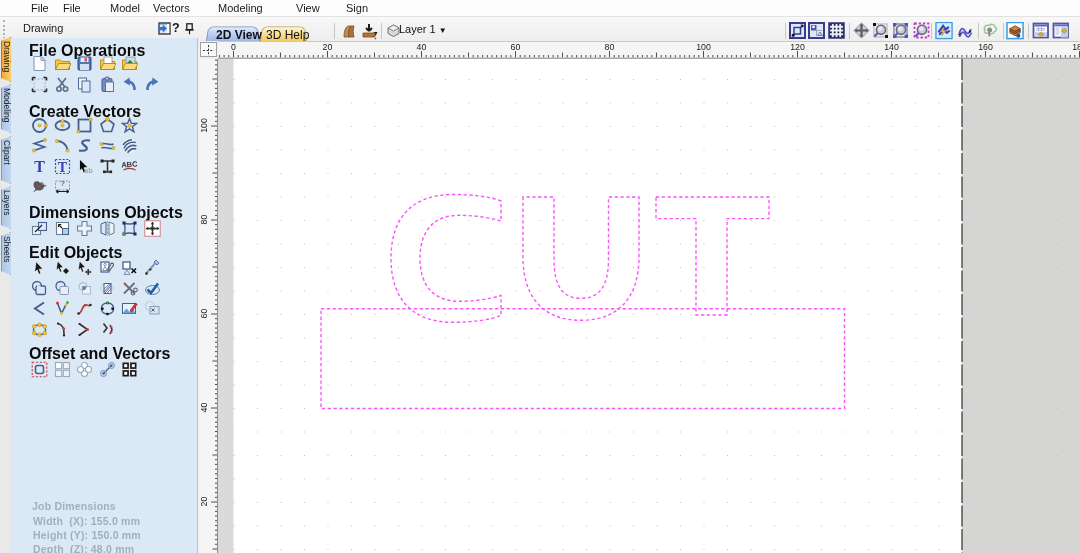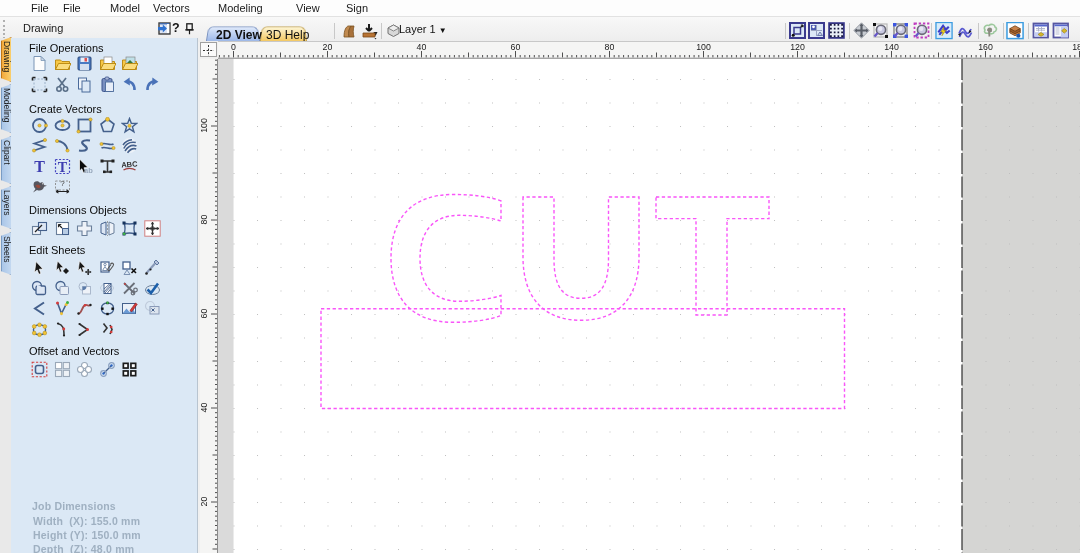--- a/index.html
+++ b/index.html
@@ -9,21 +9,21 @@
 .ti { position:absolute; }
 .sep { position:absolute; top:23px; width:1px; height:16px; background:#c8c8c8; }
 #paneltitle { position:absolute; left:23px; top:22px; font-size:11px; color:#1a1a1a; }
 .tab2d { position:absolute; left:206px; top:25px; width:54px; height:15.5px; background:linear-gradient(#dfe9fa,#9db8e8); border:1px solid #7a92c0; border-bottom:none; border-radius:6px 6px 0 0; transform:perspective(20px) rotateX(7deg); transform-origin:bottom; }
 .tab3d { position:absolute; left:260px; top:25px; width:47px; height:15.5px; background:linear-gradient(#fdf5d5,#f4c963); border:1px solid #c0a050; border-bottom:none; border-radius:6px 6px 0 0; transform:perspective(20px) rotateX(7deg); transform-origin:bottom; }
 .tabtext { position:absolute; font-size:12px; font-weight:bold; color:#111; top:28px; }
 #ltabstrip { position:absolute; left:0; top:38px; width:11px; height:515px; background:#e9e9e9; }
 .ltab { position:absolute; left:0.5px; width:11px; border-radius:2px 0 0 3px; clip-path:polygon(0 4px, 100% 0, 100% 100%, 0 calc(100% - 4px)); }
 .ltab span { position:absolute; left:0.5px; top:3px; writing-mode:vertical-rl; font-size:8.5px; color:#1a1a1a; }
 #panel { position:absolute; left:11px; top:38px; width:187px; height:515px; background:#dbe8f5; border-right:1px solid #b8c4d0; }
-.ph { position:absolute; left:29px; font-size:11px; font-weight:normal; color:#0a0a0a; }
+.ph { position:absolute; left:29px; font-size:16px; font-weight:bold; color:#0a0a0a; }
 .pi { position:absolute; }
 .jd { position:absolute; font-size:10.5px; font-weight:bold; color:#9fb0c1; letter-spacing:0.2px; }
 #corner { position:absolute; left:200px; top:42px; width:17px; height:15px; background:#fafafa; border:1px solid #a0a0a0; }
 #signin { position:absolute; right:4px; top:16px; font-size:16px; color:#111; }
 #layer { position:absolute; left:399px; top:23px; font-size:11px; color:#111; }
 </style></head><body>
 <div id="menubar">
  <span class="m" style="left:23px">File</span>
     <span class="m" style="left:55px">File</span>
     <span class="m" style="left:102px">Model</span>
@@ -176,21 +176,21 @@
 <div class="ltab" style="top:186px;height:43px;background:linear-gradient(90deg,#aac6e8,#c3d8f0);border:1px solid #7a9cc4;">
     <span>Layers</span>
   </div>
 <div class="ltab" style="top:232px;height:43px;background:linear-gradient(90deg,#aac6e8,#c3d8f0);border:1px solid #7a9cc4;">
     <span>Sheets</span>
   </div>
 <div id="panel"></div>
 <div class="ph" style="top:42px">File Operations</div>
 <div class="ph" style="top:103px">Create Vectors</div>
 <div class="ph" style="top:204px">Dimensions Objects</div>
-<div class="ph" style="top:244px">Edit Sheets</div>
+<div class="ph" style="top:244px">Edit Objects</div>
 <div class="ph" style="top:345px">Offset and Vectors</div>
 <div class="jd" style="left:32px;top:500px">Job Dimensions</div>
 <div class="jd" style="left:33px;top:515px">Width&nbsp;&nbsp;(X): 155.0 mm</div>
 <div class="jd" style="left:33px;top:529px">Height (Y): 150.0 mm</div>
 <div class="jd" style="left:33px;top:543px">Depth&nbsp;&nbsp;(Z): 48.0 mm</div>
 <svg class="pi" style="left:31px;top:55px" width="17" height="17" viewBox="0 0 17 17">
     <path d="M3,1.5 h7 l4,4 v10 h-11 z" fill="#fdfdfd" stroke="#7a95b5" stroke-width="1"></path>
     <path d="M10,1.5 l4,4 h-4 z" fill="#cfdded" stroke="#7a95b5" stroke-width="0.8"></path>
   </svg>
 <svg class="pi" style="left:53.5px;top:55px" width="17" height="17" viewBox="0 0 17 17">

